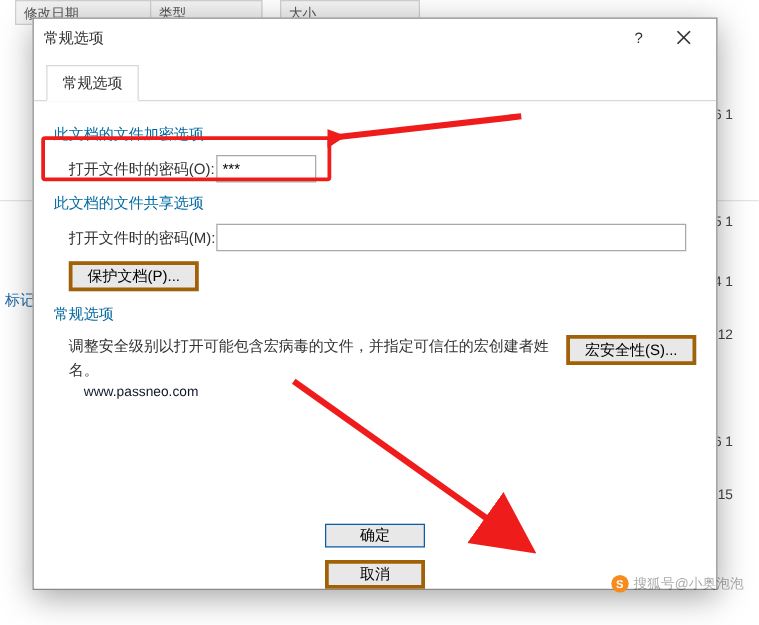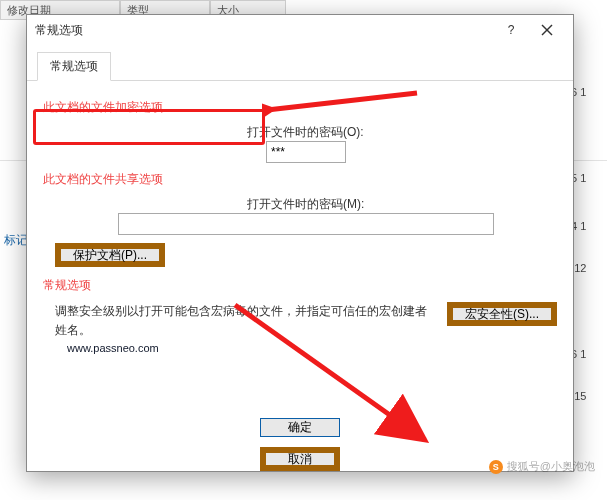--- a/index.html
+++ b/index.html
@@ -9,46 +9,46 @@
   .bg-row { position: absolute; right: 0; width: 42px; font-size: 11px; color: #444; }
   .bg-link { position: absolute; left: 0; top: 232px; font-size: 12px; color: #1a66a8; padding: 0 4px; }
   .bg-sep { position: absolute; left: 0; top: 160px; width: 100%; height: 1px; background: #e3e3e3; }
   .dialog { position: absolute; left: 26px; top: 14px; width: 548px; height: 458px; background: #fff; border: 1px solid #888; box-shadow: 0 6px 24px rgba(0,0,0,0.35); display: flex; flex-direction: column; }
   .titlebar { height: 30px; display: flex; align-items: center; padding: 0 8px; font-size: 12px; }
   .titlebar .title { flex: 1; }
   .titlebar .tbtn { width: 36px; height: 28px; display: flex; align-items: center; justify-content: center; color: #333; }
   .tabstrip { padding: 6px 10px 0 10px; border-bottom: 1px solid #d8d8d8; display: flex; }
   .tab { padding: 5px 12px; border: 1px solid #d8d8d8; border-bottom: 1px solid #fff; background: #fff; font-size: 12px; position: relative; top: 1px; }
   .content { flex: 1; padding: 12px 16px; position: relative; }
-  .section-label { font-size: 12px; margin: 6px 0 8px 0; color: #ef4444; }
-  .row { display: flex; align-items: center; margin: 4px 0 8px 12px; flex-direction: column; }
+  .section-label { font-size: 12px; margin: 6px 0 8px 0; color: #0369a1; }
+  .row { display: flex; align-items: center; margin: 4px 0 8px 12px; }
   .row label { width: 118px; font-size: 12px; }
   .row input[type=text], .row input[type=password] { height: 22px; border: 1px solid #a9a9a9; padding: 0 4px; font-size: 12px; }
   .pw1 { width: 80px; }
   .pw2 { width: 376px; }
   .redbox { position: absolute; border: 3px solid #ef1c1c; border-radius: 3px; pointer-events: none; }
   .chk { display: flex; align-items: center; margin: 10px 0 8px 12px; gap: 6px; }
   .chk input { width: 14px; height: 14px; }
-  .btn { height: 24px; padding: 0 12px; border: 6px solid #a16207; background: #e8e8e8; font-size: 12px; display: inline-flex; align-items: center; justify-content: center; min-width: 80px; }
+  .btn { height: 24px; padding: 0 12px; border: 3px solid #a16207; background: #e8e8e8; font-size: 12px; display: inline-flex; align-items: center; justify-content: center; min-width: 80px; }
   .btn.primary { border: 1px solid #0a5ea8; }
   .macro-row { display: flex; align-items: flex-start; gap: 10px; }
   .macro-text { flex: 1; font-size: 12px; line-height: 1.6; color: #333; }
   .link { color: #0f172a; margin: 2px 0 0 24px; font-size: 11px; display: inline-block; }
   .footer { height: 44px; display: flex; align-items: center; justify-content: flex-end; gap: 10px; padding: 0 16px; flex-direction: column; }
   .arrow { position: absolute; pointer-events: none; }
   .watermark { position: absolute; right: 12px; bottom: 26px; font-size: 11px; color: rgba(0,0,0,0.35); display: flex; align-items: center; gap: 4px; }
   .watermark .wm-ico { width: 14px; height: 14px; border-radius: 50%; background: #f78b1e; display: inline-flex; align-items: center; justify-content: center; color: #fff; font-size: 9px; font-weight: bold; }
 </style>
 </head>
 <body>
 
 <div class="bg">
-  <div class="bg-headercell" style="left:0;width:120px">修改日期</div>
+  <div class="bg-headercell" style="left:12px;width:120px">修改日期</div>
   <div class="bg-headercell" style="left:120px;width:90px">类型</div>
-  <div class="bg-headercell" style="left:210px;width:76px">大小</div>
+  <div class="bg-headercell" style="left:224px;width:112px">大小</div>
   <div class="bg-sep"></div>
   <div class="bg-link">标记</div>
   <div class="bg-row" style="top:86px">26 1</div>
   <div class="bg-row" style="top:172px">15 1</div>
   <div class="bg-row" style="top:220px">14 1</div>
   <div class="bg-row" style="top:262px">8 12</div>
   <div class="bg-row" style="top:348px">26 1</div>
   <div class="bg-row" style="top:390px">9 15</div>
 </div>
 

